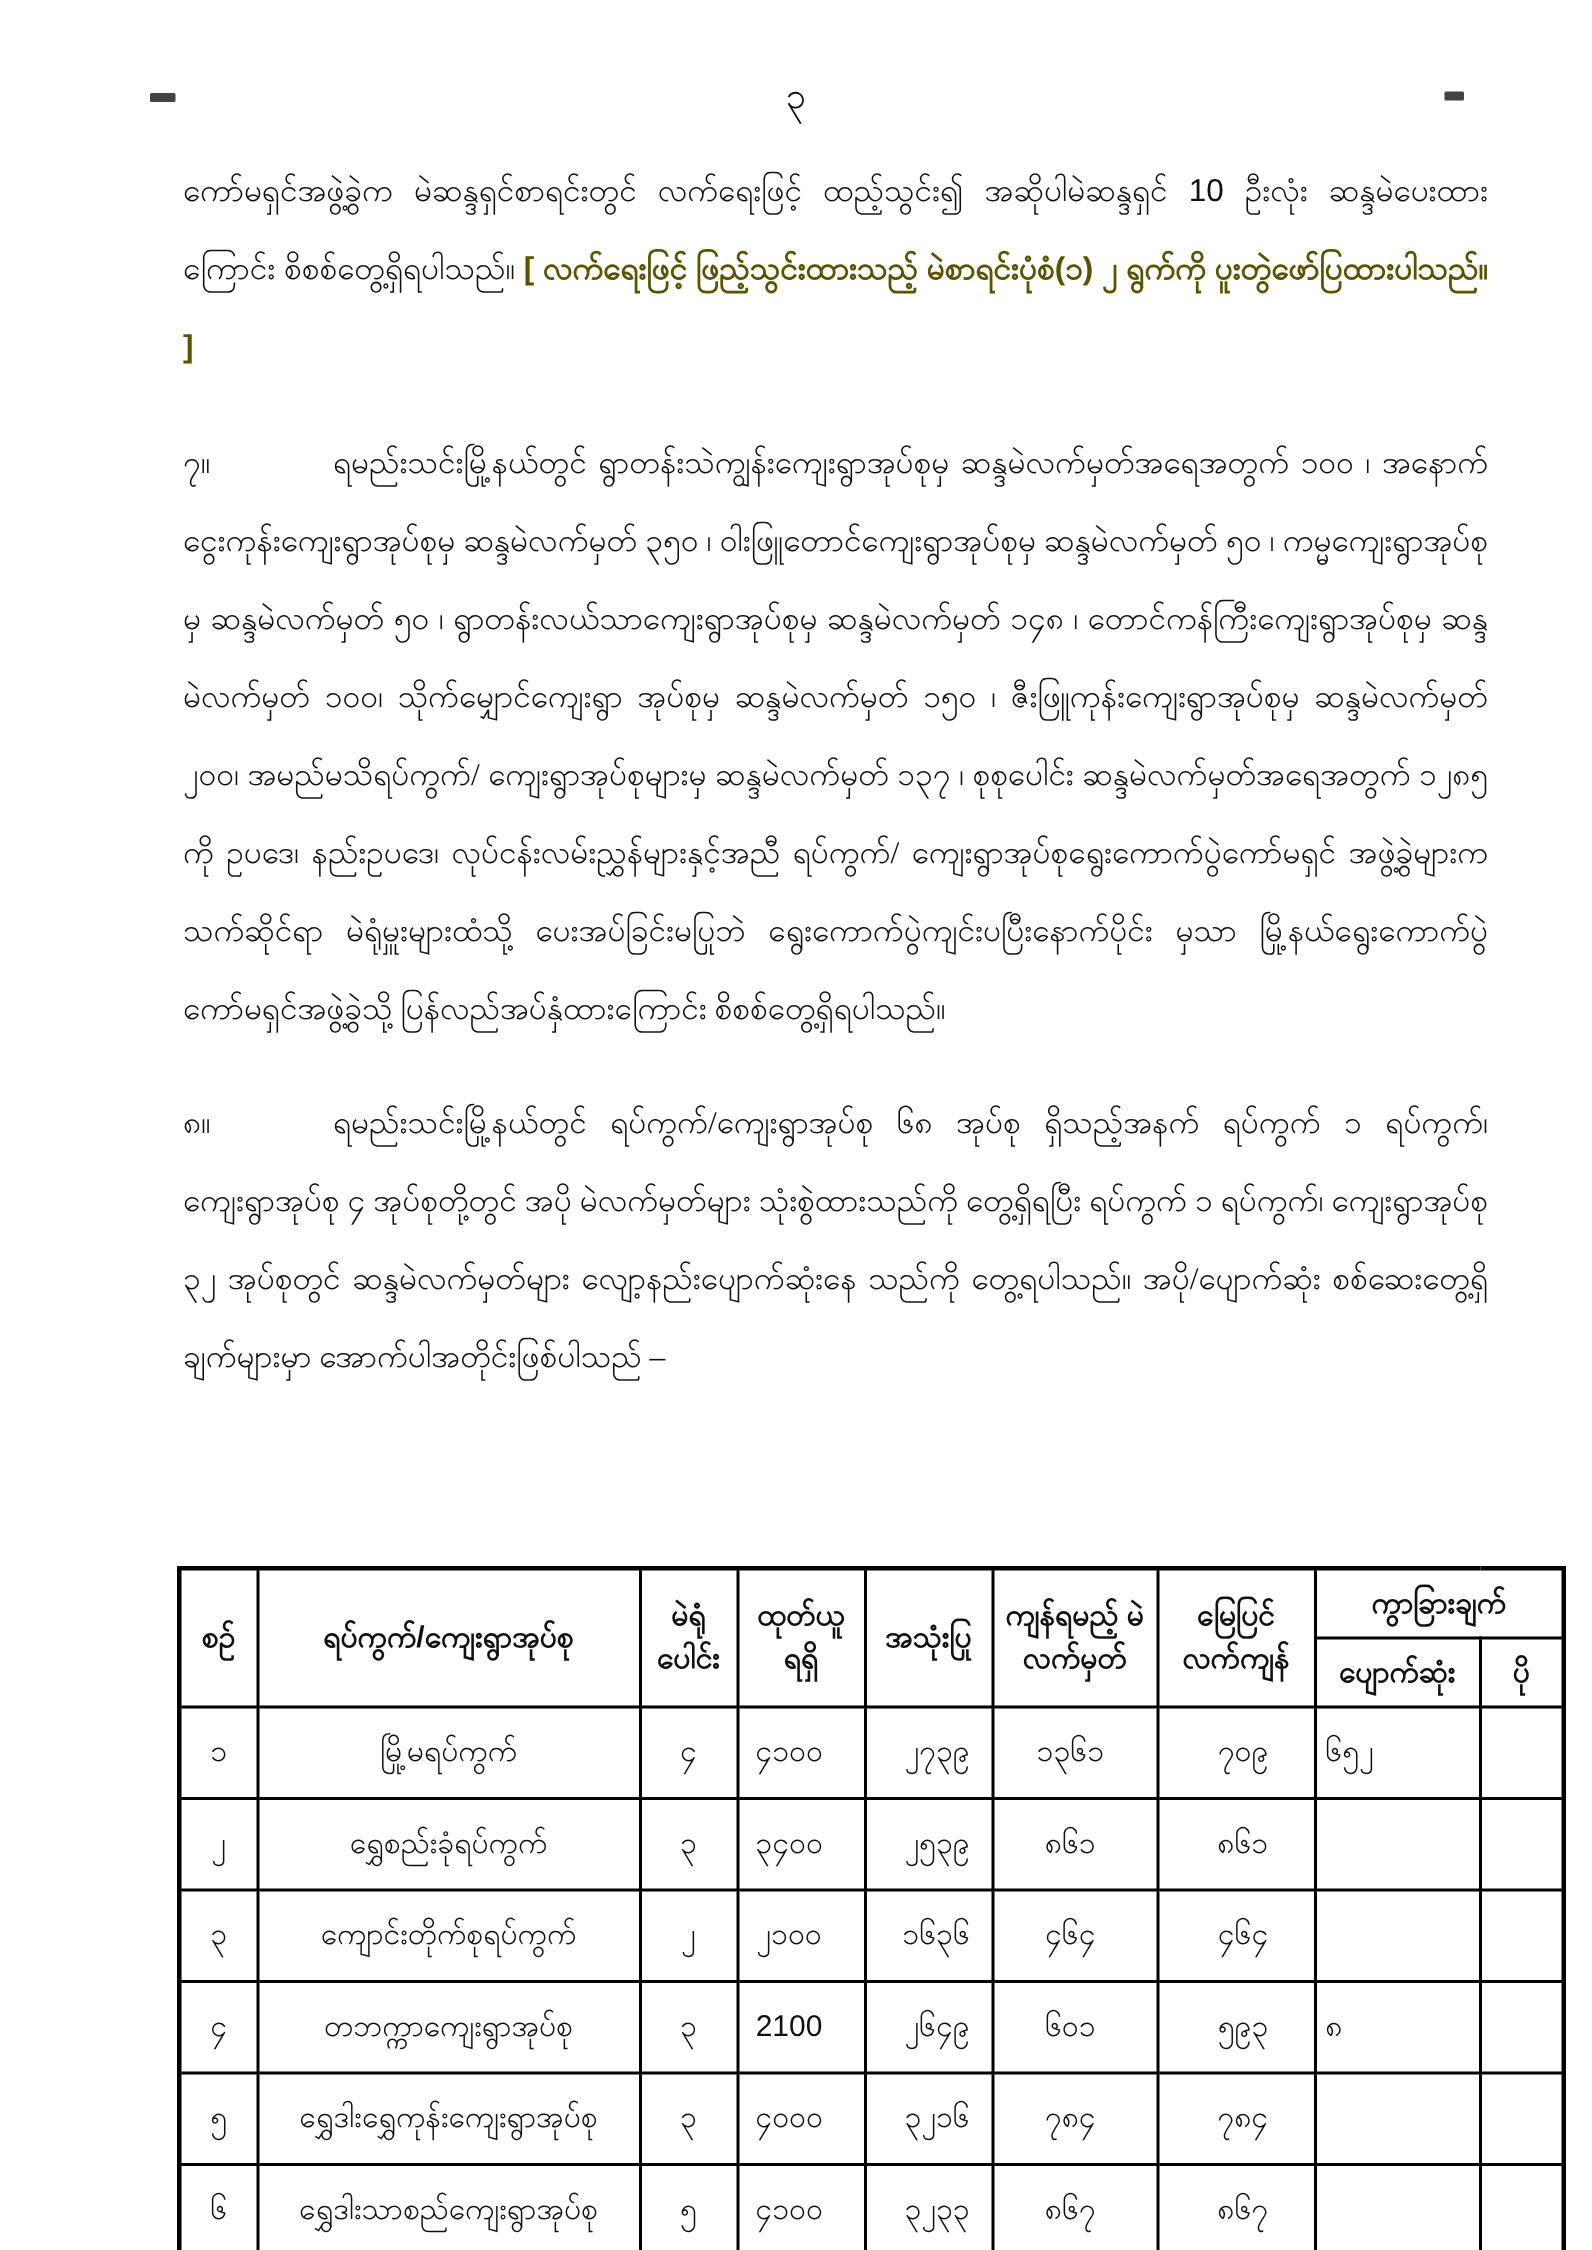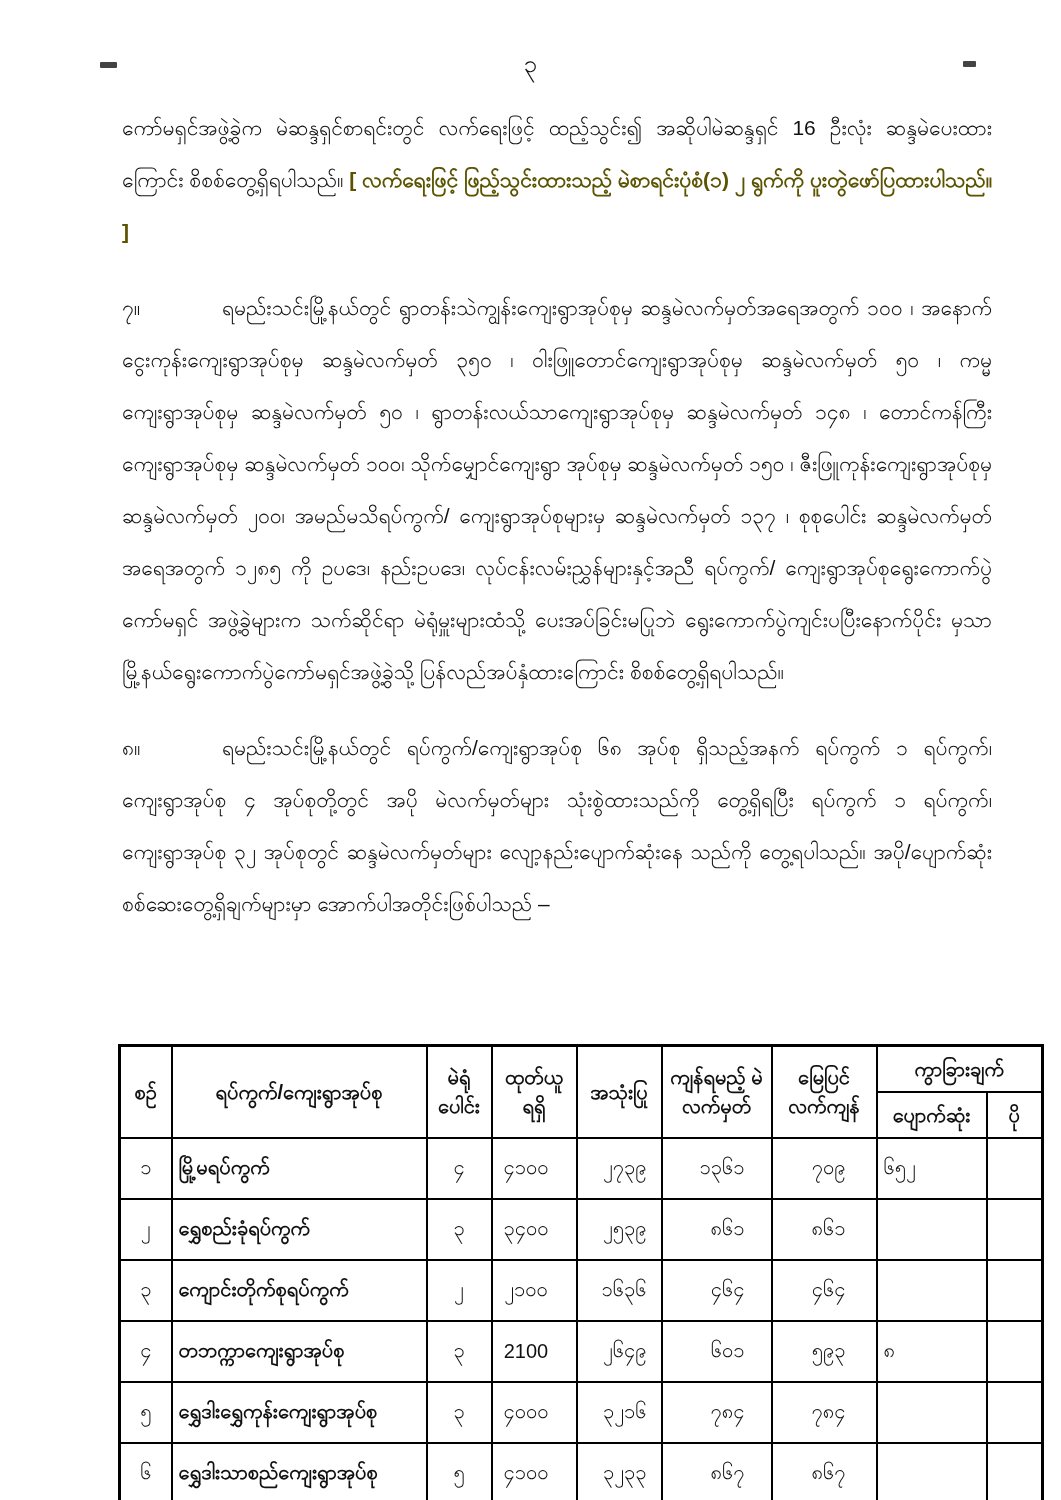--- a/index.html
+++ b/index.html
@@ -16,56 +16,56 @@
   .smudge.s1 { left:100px; top:62px; width:17px; height:6px; }
   .smudge.s2 { left:963px; top:61px; width:13px; height:6px; }
   .content {
     position:absolute; left:122px; top:102px; width:870px; height:938px;
     overflow:hidden;
   }
   p.body-para {
     margin:0; font-size:21px; line-height:52px;
     text-align:justify; color:#111;
   }
-  p.body-para + p.body-para { margin-top:24px; }
+  p.body-para + p.body-para { margin-top:24px;font-family:Liberation Serif, serif; }
   .para-num { display:inline-block; min-width:100px; }
   .highlight { font-weight:bold; color:#5b5300; }
   table.ballots {
     position:absolute; left:118px; top:1044px; width:923px;
     border-collapse:collapse; table-layout:fixed;
     font-size:20px; color:#111;
     border:3px solid #000; border-bottom:5px solid #000;
   }
   table.ballots th, table.ballots td { border:2px solid #000; overflow:hidden; }
   table.ballots th {
     font-weight:bold; text-align:center; vertical-align:middle;
     padding:2px 3px; line-height:1.45;
   }
   thead tr.h1 th { height:40px; }
   thead tr.h2 th { height:40px; }
   tbody td { height:55px; padding:2px 6px; vertical-align:middle; }
   .c-no      { text-align:center; }
-  .c-name    { text-align:left; padding-left:6px;font-weight:bold; }
+  .c-name    { text-align:center; padding-left:6px; }
   .c-stations{ text-align:center; }
   .c-received{ text-align:center; padding-right:22px; }
   .c-used    { text-align:right; padding-right:14px; }
-  .c-remain  { text-align:right; padding-right:26px; }
+  .c-remain  { text-align:center; padding-right:12px; }
   .c-actual  { text-align:right; padding-right:30px; }
   .c-missing { }
   .c-extra   { text-align:center; }
 </style>
 </head>
 <body>
 
 <div class="pageno">၃</div>
 <div class="smudge s1"></div>
 <div class="smudge s2"></div>
 
 <div class="content">
-  <p class="body-para"><span>ကော်မရှင်အဖွဲ့ခွဲက မဲဆန္ဒရှင်စာရင်းတွင် လက်ရေးဖြင့် ထည့်သွင်း၍ အဆိုပါမဲဆန္ဒရှင် 16 ဦးလုံး ဆန္ဒမဲပေးထားကြောင်း စိစစ်တွေ့ရှိရပါသည်။ </span><span class="highlight" style="color: rgb(91, 83, 0);">[ လက်ရေးဖြင့် ဖြည့်သွင်းထားသည့် မဲစာရင်းပုံစံ(၁) ၂ ရွက်ကို ပူးတွဲဖော်ပြထားပါသည်။ ]</span></p>
+  <p class="body-para"><span>ကော်မရှင်အဖွဲ့ခွဲက မဲဆန္ဒရှင်စာရင်းတွင် လက်ရေးဖြင့် ထည့်သွင်း၍ အဆိုပါမဲဆန္ဒရှင် 10 ဦးလုံး ဆန္ဒမဲပေးထားကြောင်း စိစစ်တွေ့ရှိရပါသည်။ </span><span class="highlight" style="color: rgb(91, 83, 0);">[ လက်ရေးဖြင့် ဖြည့်သွင်းထားသည့် မဲစာရင်းပုံစံ(၁) ၂ ရွက်ကို ပူးတွဲဖော်ပြထားပါသည်။ ]</span></p>
 
   <p class="body-para"><span class="para-num">၇။</span><span>ရမည်းသင်းမြို့နယ်တွင် ရွာတန်းသဲကျွန်းကျေးရွာအုပ်စုမှ ဆန္ဒမဲလက်မှတ်အရေအတွက် ၁၀၀ ၊ အနောက်ငွေးကုန်းကျေးရွာအုပ်စုမှ ဆန္ဒမဲလက်မှတ် ၃၅၀ ၊ ဝါးဖြူတောင်ကျေးရွာအုပ်စုမှ ဆန္ဒမဲလက်မှတ် ၅၀ ၊ ကမ္မကျေးရွာအုပ်စုမှ ဆန္ဒမဲလက်မှတ် ၅၀ ၊ ရွာတန်းလယ်သာကျေးရွာအုပ်စုမှ ဆန္ဒမဲလက်မှတ် ၁၄၈ ၊ တောင်ကန်ကြီးကျေးရွာအုပ်စုမှ ဆန္ဒမဲလက်မှတ် ၁၀၀၊ သိုက်မျှောင်ကျေးရွာ အုပ်စုမှ ဆန္ဒမဲလက်မှတ် ၁၅၀ ၊ ဇီးဖြူကုန်းကျေးရွာအုပ်စုမှ ဆန္ဒမဲလက်မှတ် ၂၀၀၊ အမည်မသိရပ်ကွက်/ ကျေးရွာအုပ်စုများမှ ဆန္ဒမဲလက်မှတ် ၁၃၇ ၊ စုစုပေါင်း ဆန္ဒမဲလက်မှတ်အရေအတွက် ၁၂၈၅ ကို ဥပဒေ၊ နည်းဥပဒေ၊ လုပ်ငန်းလမ်းညွှန်များနှင့်အညီ ရပ်ကွက်/ ကျေးရွာအုပ်စုရွေးကောက်ပွဲကော်မရှင် အဖွဲ့ခွဲများက သက်ဆိုင်ရာ မဲရုံမှူးများထံသို့ ပေးအပ်ခြင်းမပြုဘဲ ရွေးကောက်ပွဲကျင်းပပြီးနောက်ပိုင်း မှသာ မြို့နယ်ရွေးကောက်ပွဲကော်မရှင်အဖွဲ့ခွဲသို့ ပြန်လည်အပ်နှံထားကြောင်း စိစစ်တွေ့ရှိရပါသည်။</span></p>
 
   <p class="body-para"><span class="para-num">၈။</span><span>ရမည်းသင်းမြို့နယ်တွင် ရပ်ကွက်/ကျေးရွာအုပ်စု ၆၈ အုပ်စု ရှိသည့်အနက် ရပ်ကွက် ၁ ရပ်ကွက်၊ ကျေးရွာအုပ်စု ၄ အုပ်စုတို့တွင် အပို မဲလက်မှတ်များ သုံးစွဲထားသည်ကို တွေ့ရှိရပြီး ရပ်ကွက် ၁ ရပ်ကွက်၊ ကျေးရွာအုပ်စု ၃၂ အုပ်စုတွင် ဆန္ဒမဲလက်မှတ်များ လျော့နည်းပျောက်ဆုံးနေ သည်ကို တွေ့ရပါသည်။ အပို/ပျောက်ဆုံး စစ်ဆေးတွေ့ရှိချက်များမှာ အောက်ပါအတိုင်းဖြစ်ပါသည် –</span></p>
 </div>
 
 <table class="ballots">
   <colgroup>
     <col style="width:52px">
       <col style="width:255px">

